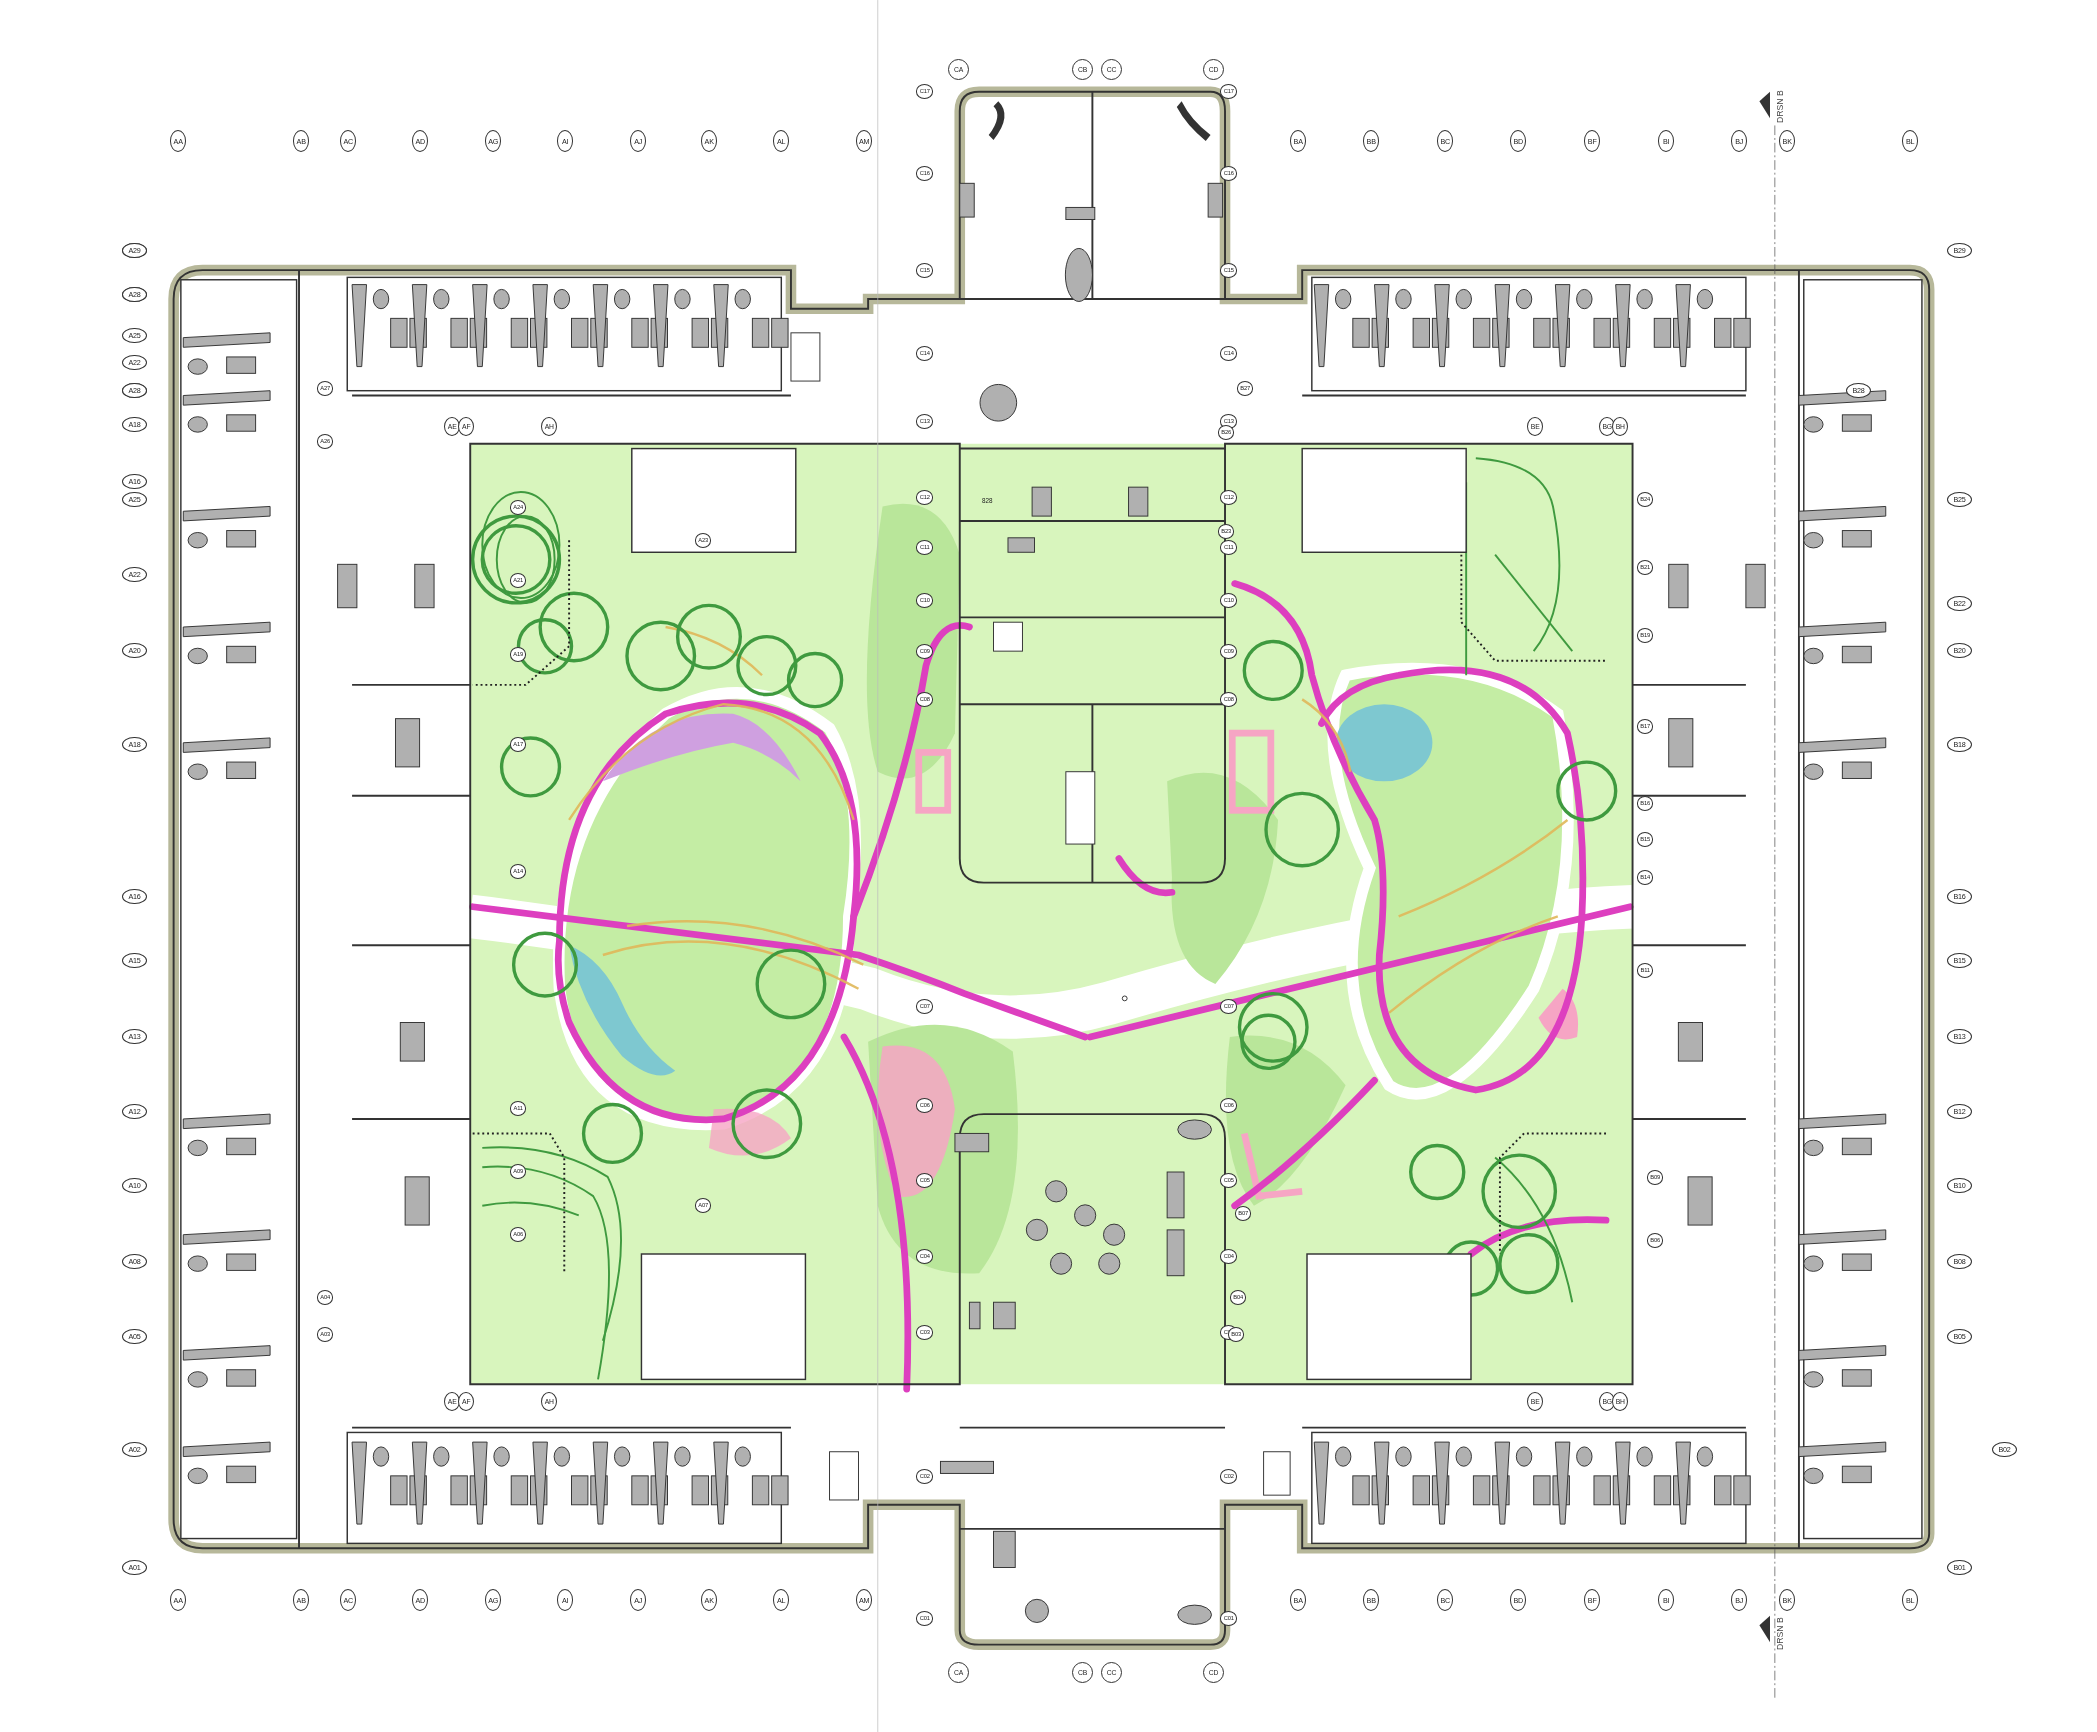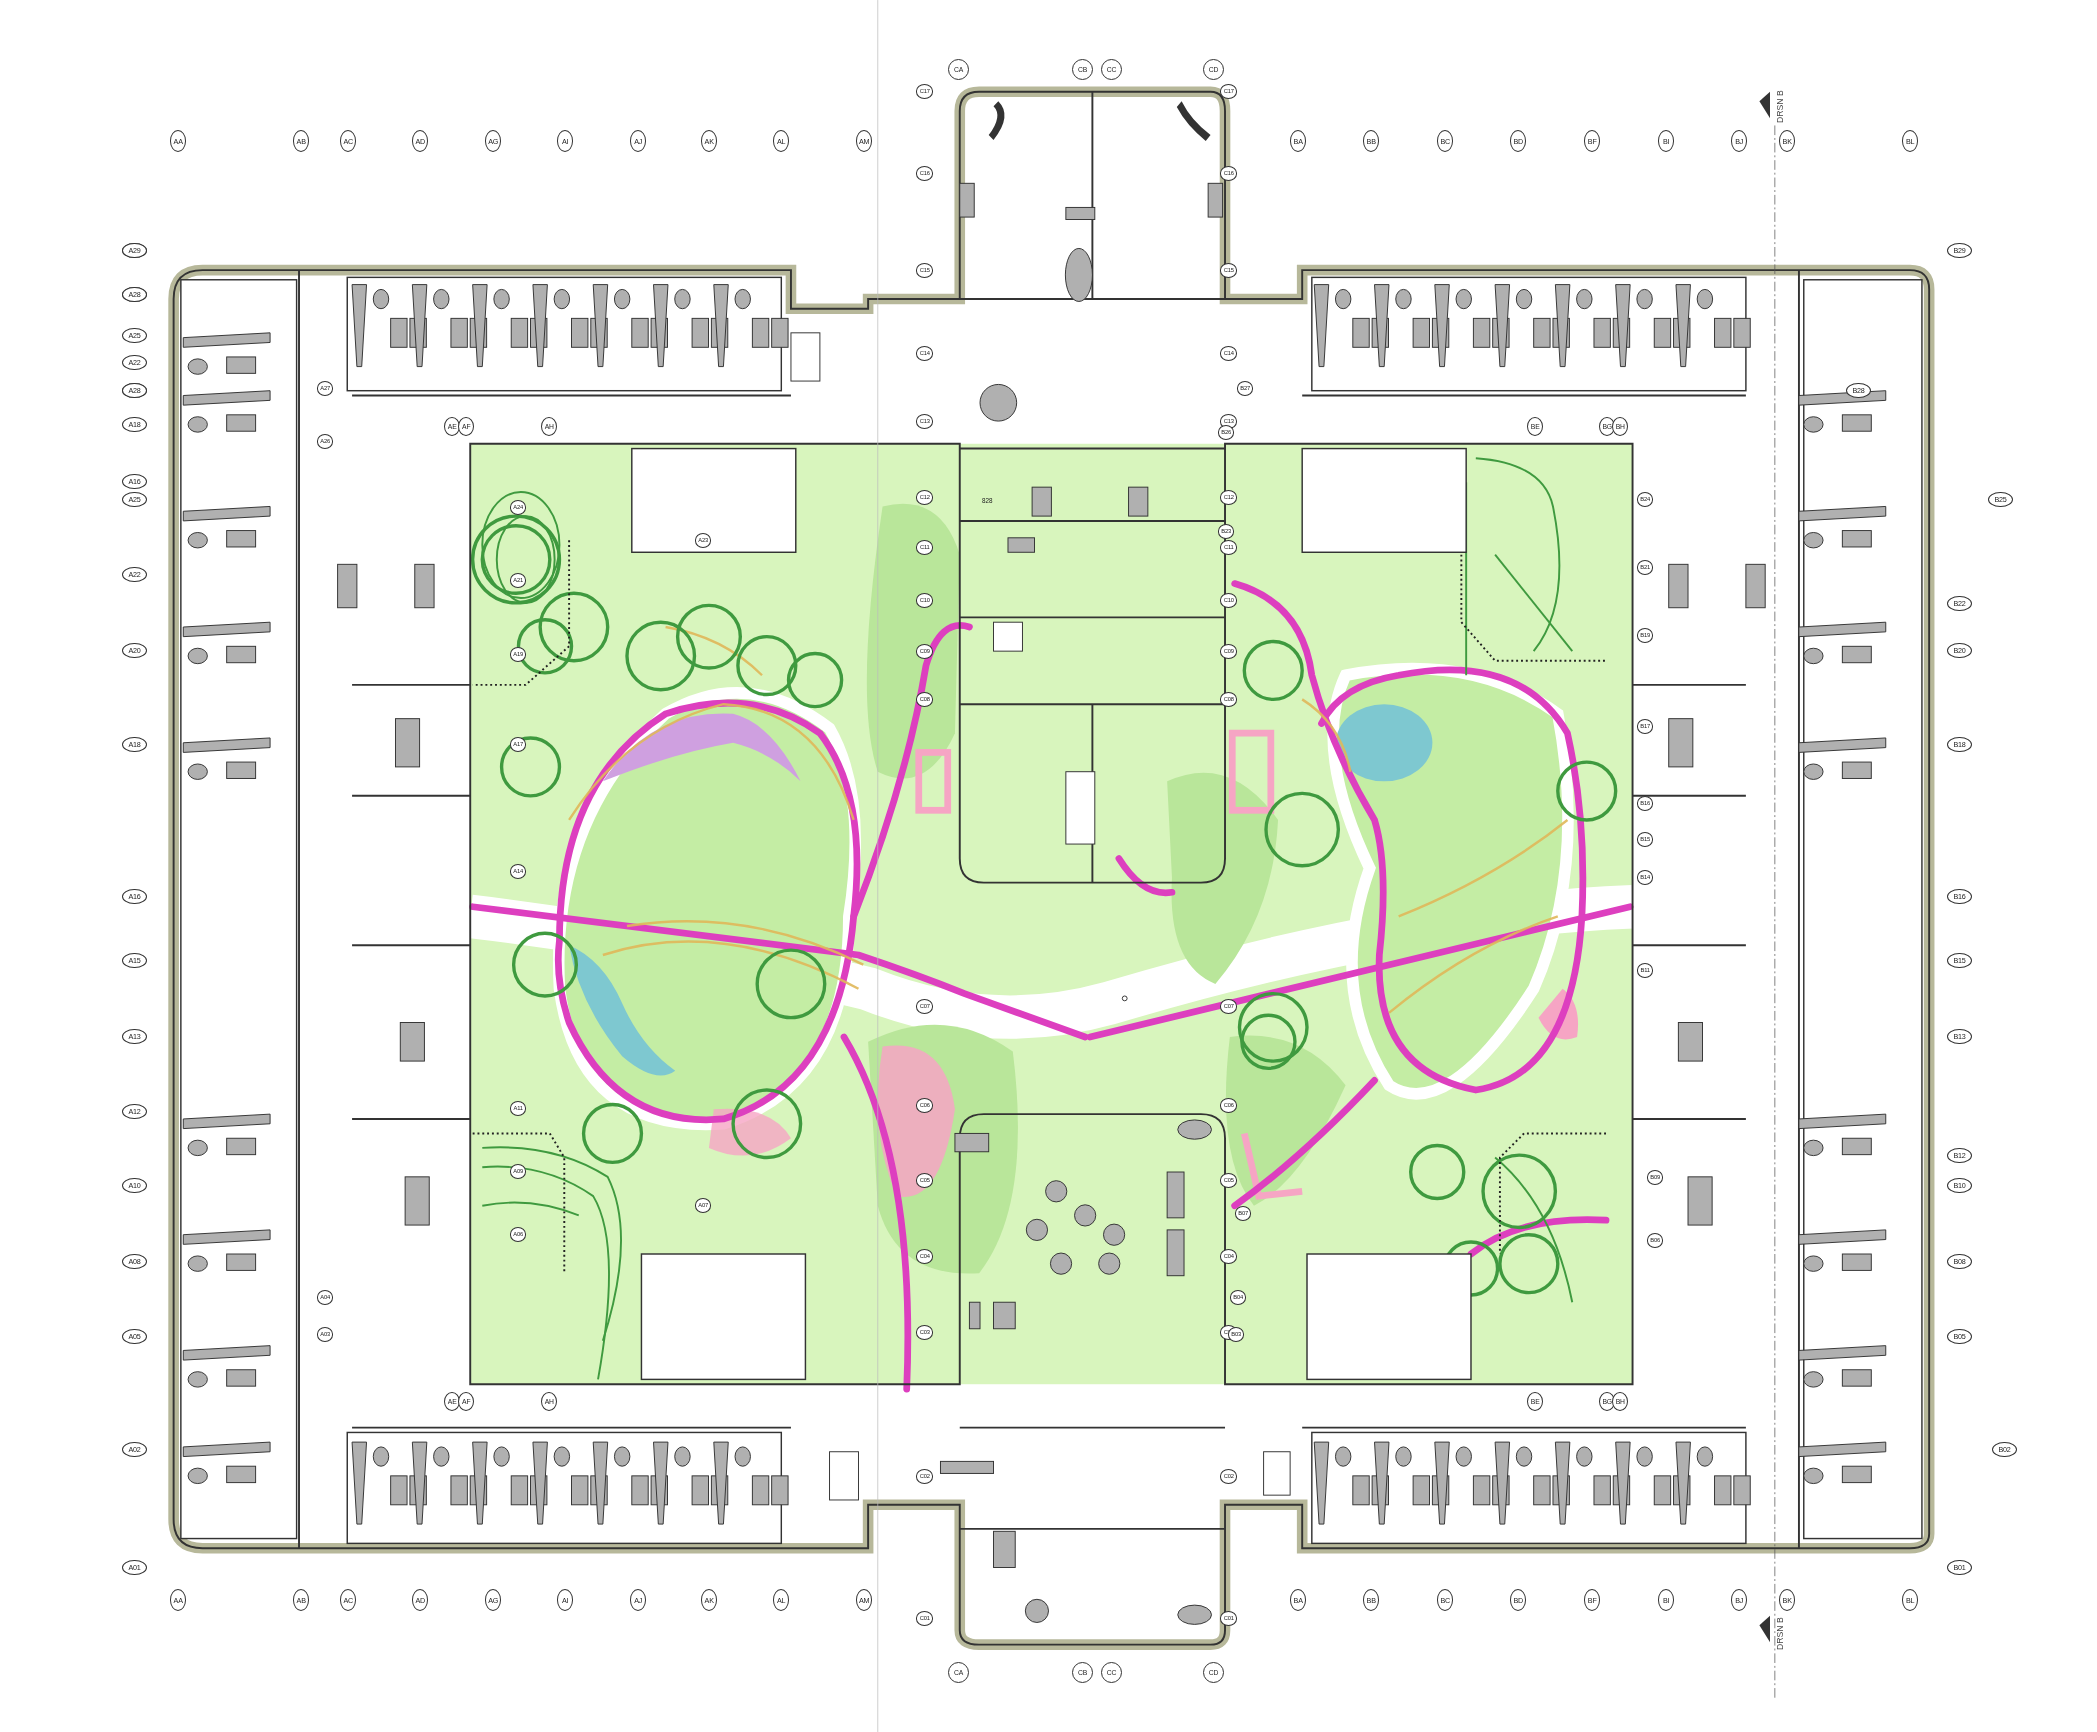--- a/index.html
+++ b/index.html
@@ -375,28 +375,28 @@
   <div class="bubble h" style="left:122px;top:1029px" data-name="grid-bubble-row" data-bind="grid.rows_left_outer.8">A13</div>
   <div class="bubble h" style="left:122px;top:1104px" data-name="grid-bubble-row" data-bind="grid.rows_left_outer.9">A12</div>
   <div class="bubble h" style="left:122px;top:1178px" data-name="grid-bubble-row" data-bind="grid.rows_left_outer.10">A10</div>
   <div class="bubble h" style="left:122px;top:1254px" data-name="grid-bubble-row" data-bind="grid.rows_left_outer.11">A08</div>
   <div class="bubble h" style="left:122px;top:1329px" data-name="grid-bubble-row" data-bind="grid.rows_left_outer.12">A05</div>
   <div class="bubble h" style="left:122px;top:1442px" data-name="grid-bubble-row" data-bind="grid.rows_left_outer.13">A02</div>
   <div class="bubble h" style="left:122px;top:1560px" data-name="grid-bubble-row" data-bind="grid.rows_left_outer.14">A01</div>
 
   <div class="bubble h" style="left:1947px;top:243px" data-name="grid-bubble-row" data-bind="grid.rows_right_outer.0">B29</div>
   <div class="bubble h" style="left:1846px;top:383px" data-name="grid-bubble-row" data-bind="grid.rows_right_outer.1">B28</div>
-  <div class="bubble h" style="left:1988px;top:492px" data-name="grid-bubble-row" data-bind="grid.rows_right_outer.2">B25</div>
+  <div class="bubble h" style="left:1947px;top:492px" data-name="grid-bubble-row" data-bind="grid.rows_right_outer.2">B25</div>
   <div class="bubble h" style="left:1947px;top:596px" data-name="grid-bubble-row" data-bind="grid.rows_right_outer.3">B22</div>
   <div class="bubble h" style="left:1947px;top:643px" data-name="grid-bubble-row" data-bind="grid.rows_right_outer.4">B20</div>
   <div class="bubble h" style="left:1947px;top:737px" data-name="grid-bubble-row" data-bind="grid.rows_right_outer.5">B18</div>
   <div class="bubble h" style="left:1947px;top:889px" data-name="grid-bubble-row" data-bind="grid.rows_right_outer.6">B16</div>
   <div class="bubble h" style="left:1947px;top:953px" data-name="grid-bubble-row" data-bind="grid.rows_right_outer.7">B15</div>
   <div class="bubble h" style="left:1947px;top:1029px" data-name="grid-bubble-row" data-bind="grid.rows_right_outer.8">B13</div>
-  <div class="bubble h" style="left:1947px;top:1148px" data-name="grid-bubble-row" data-bind="grid.rows_right_outer.9">B12</div>
+  <div class="bubble h" style="left:1947px;top:1104px" data-name="grid-bubble-row" data-bind="grid.rows_right_outer.9">B12</div>
   <div class="bubble h" style="left:1947px;top:1178px" data-name="grid-bubble-row" data-bind="grid.rows_right_outer.10">B10</div>
   <div class="bubble h" style="left:1947px;top:1254px" data-name="grid-bubble-row" data-bind="grid.rows_right_outer.11">B08</div>
   <div class="bubble h" style="left:1947px;top:1329px" data-name="grid-bubble-row" data-bind="grid.rows_right_outer.12">B05</div>
   <div class="bubble h" style="left:1992px;top:1442px" data-name="grid-bubble-row" data-bind="grid.rows_right_outer.13">B02</div>
   <div class="bubble h" style="left:1947px;top:1560px" data-name="grid-bubble-row" data-bind="grid.rows_right_outer.14">B01</div>
 
   <div class="bubble s" style="left:916px;top:84px;width:17.4px;height:14.5px;font-size:5.8px" data-name="grid-bubble-row" data-bind="grid.rows_center.0">C17</div>
   <div class="bubble s" style="left:1220px;top:84px;width:17.4px;height:14.5px;font-size:5.8px" data-name="grid-bubble-row" data-bind="grid.rows_center.0">C17</div>
   <div class="bubble s" style="left:916px;top:166px;width:17.4px;height:14.5px;font-size:5.8px" data-name="grid-bubble-row" data-bind="grid.rows_center.1">C16</div>
   <div class="bubble s" style="left:1220px;top:166px;width:17.4px;height:14.5px;font-size:5.8px" data-name="grid-bubble-row" data-bind="grid.rows_center.1">C16</div>

